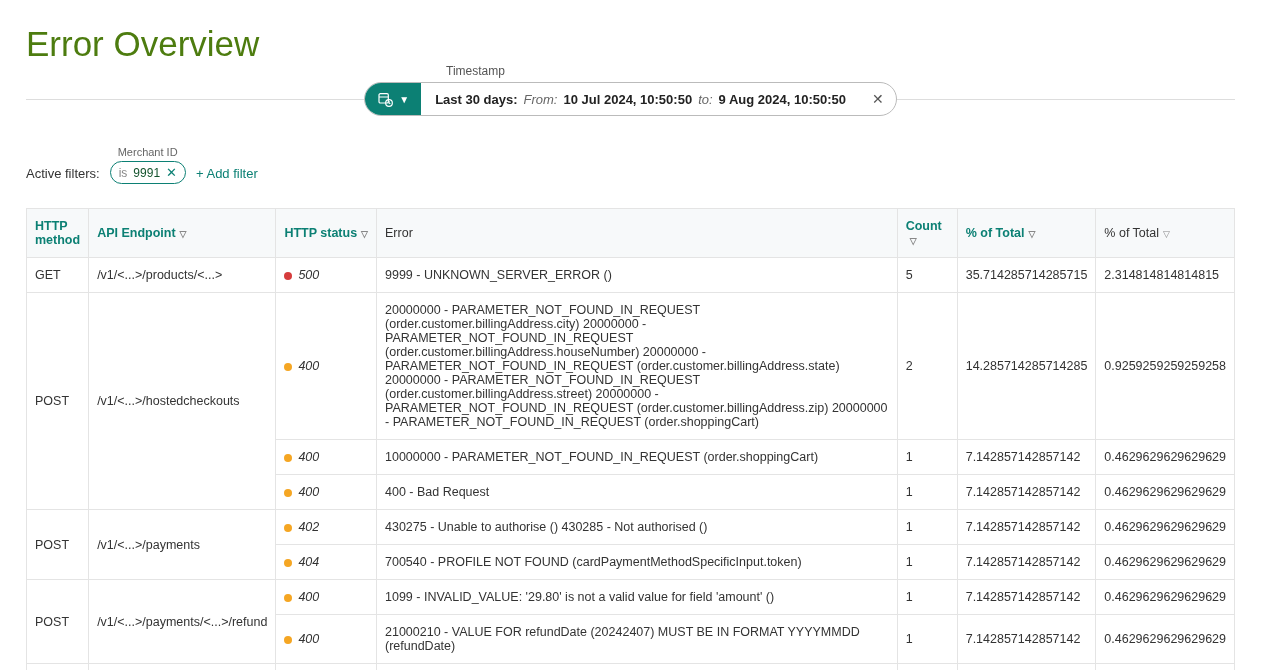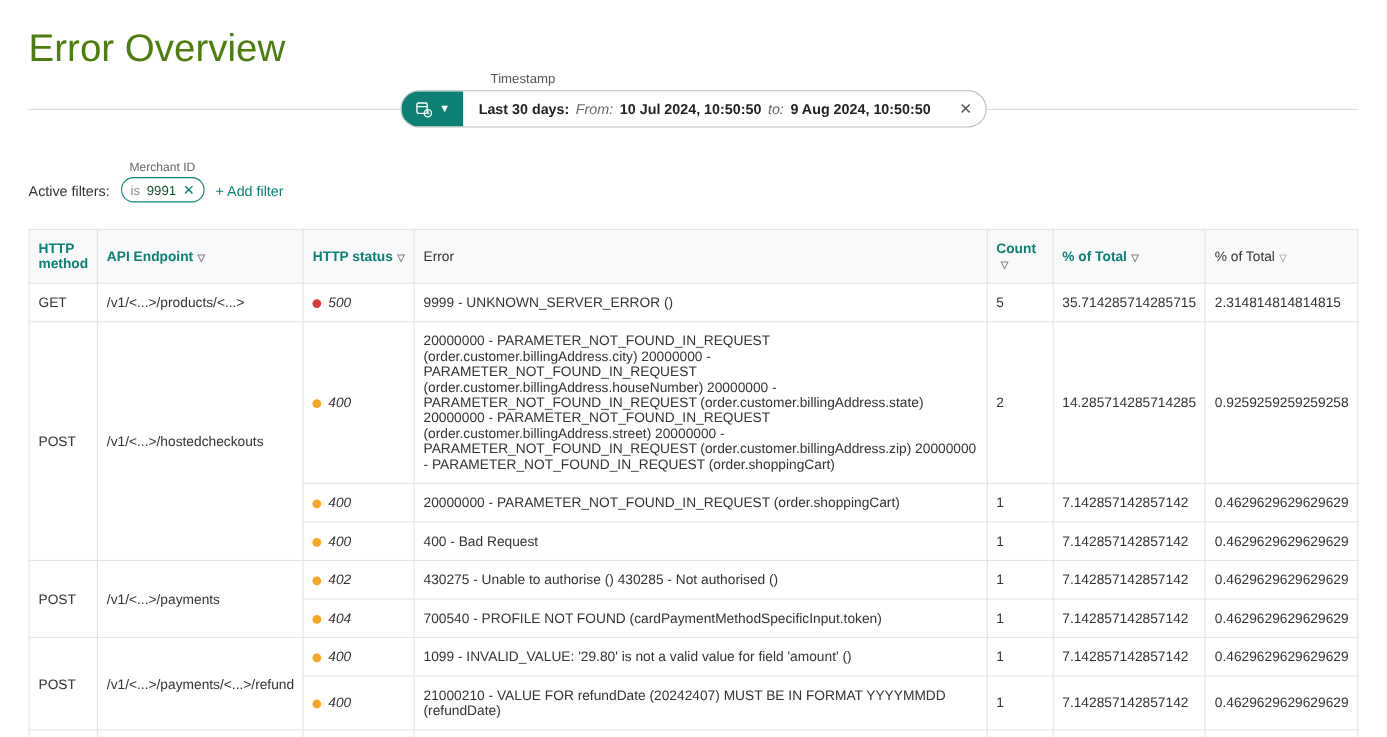--- a/index.html
+++ b/index.html
@@ -113,21 +113,21 @@
         <td rowspan="3">POST</td>
         <td rowspan="3">/v1/&lt;...&gt;/hostedcheckouts</td>
         <td class="status-cell col-status"><span class="dot orange"></span>400</td>
         <td>20000000 - PARAMETER_NOT_FOUND_IN_REQUEST (order.customer.billingAddress.city) 20000000 - PARAMETER_NOT_FOUND_IN_REQUEST (order.customer.billingAddress.houseNumber) 20000000 - PARAMETER_NOT_FOUND_IN_REQUEST (order.customer.billingAddress.state) 20000000 - PARAMETER_NOT_FOUND_IN_REQUEST (order.customer.billingAddress.street) 20000000 - PARAMETER_NOT_FOUND_IN_REQUEST (order.customer.billingAddress.zip) 20000000 - PARAMETER_NOT_FOUND_IN_REQUEST (order.shoppingCart)</td>
         <td>2</td>
         <td>14.285714285714285</td>
         <td>0.9259259259259258</td>
       </tr>
       <tr>
         <td class="status-cell col-status"><span class="dot orange"></span>400</td>
-        <td>20000000 - PARAMETER_NOT_FOUND_IN_REQUEST (order.shoppingCart)</td>
+        <td>10000000 - PARAMETER_NOT_FOUND_IN_REQUEST (order.shoppingCart)</td>
         <td>1</td>
         <td>7.142857142857142</td>
         <td>0.4629629629629629</td>
       </tr>
       <tr>
         <td class="status-cell col-status"><span class="dot orange"></span>400</td>
         <td>400 - Bad Request</td>
         <td>1</td>
         <td>7.142857142857142</td>
         <td>0.4629629629629629</td>

